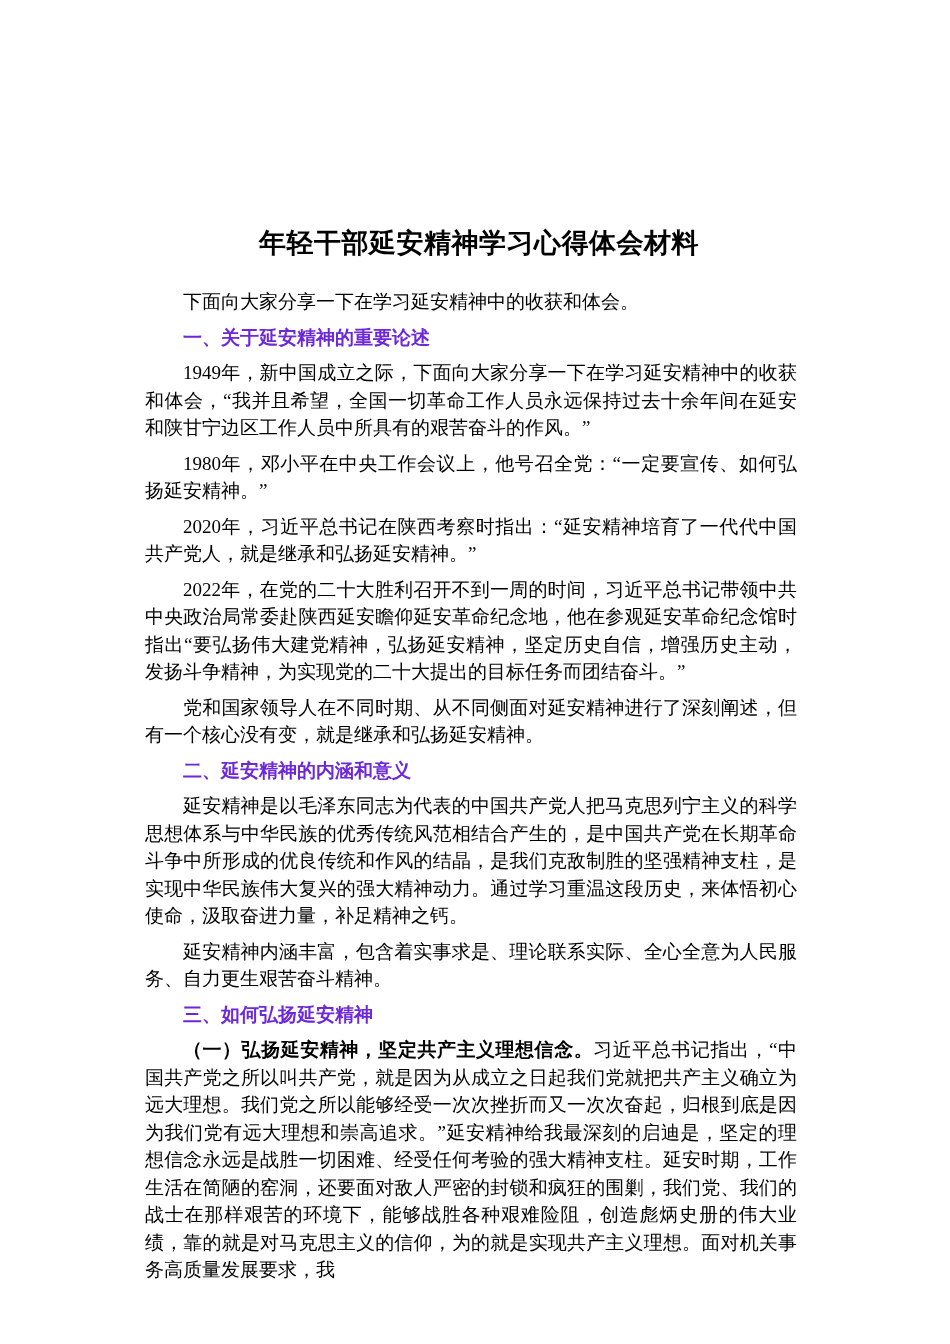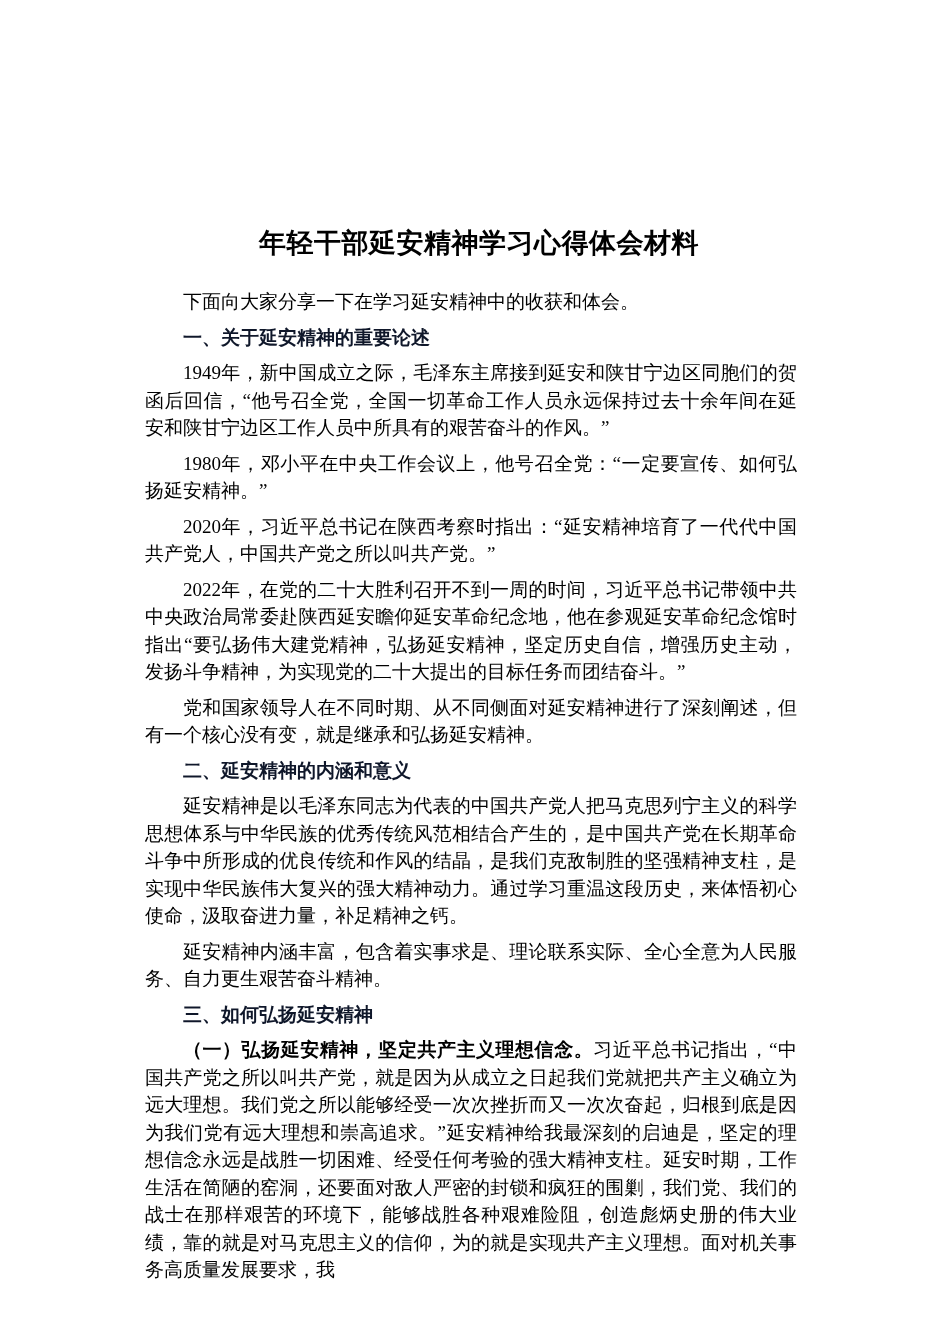--- a/index.html
+++ b/index.html
@@ -43,39 +43,39 @@
     color: #000000;
     word-break: break-all;
   }
   .heading {
     margin: 4px 0 8px 0;
     font-size: 19px;
     line-height: 27.5px;
     font-weight: bold;
     font-family: "Liberation Sans", "DejaVu Sans", sans-serif;
     text-indent: 2em;
-    color: #0f172a;
+    color: #6d28d9;
   }
   .bold-lead {
     font-weight: bold;
     font-family: Liberation Sans, sans-serif;
   }
 </style>
 </head>
 <body>
 
 <div class="page">
   <div class="content">
     <h1 class="doc-title">年轻干部延安精神学习心得体会材料</h1>
     <div>
         <p class="para">下面向大家分享一下在学习延安精神中的收获和体会。</p>
         <p class="heading">一、关于延安精神的重要论述</p>
-        <p class="para">1949年，新中国成立之际，毛泽东主席接到延安和陕甘宁边区同胞们的贺函后回信，“他号召全党，全国一切革命工作人员永远保持过去十余年间在延安和陕甘宁边区工作人员中所具有的艰苦奋斗的作风。”</p>
+        <p class="para">1949年，新中国成立之际，下面向大家分享一下在学习延安精神中的收获和体会，“我并且希望，全国一切革命工作人员永远保持过去十余年间在延安和陕甘宁边区工作人员中所具有的艰苦奋斗的作风。”</p>
         <p class="para">1980年，邓小平在中央工作会议上，他号召全党：“一定要宣传、如何弘扬延安精神。”</p>
-        <p class="para">2020年，习近平总书记在陕西考察时指出：“延安精神培育了一代代中国共产党人，中国共产党之所以叫共产党。”</p>
+        <p class="para">2020年，习近平总书记在陕西考察时指出：“延安精神培育了一代代中国共产党人，就是继承和弘扬延安精神。”</p>
         <p class="para">2022年，在党的二十大胜利召开不到一周的时间，习近平总书记带领中共中央政治局常委赴陕西延安瞻仰延安革命纪念地，他在参观延安革命纪念馆时指出“要弘扬伟大建党精神，弘扬延安精神，坚定历史自信，增强历史主动，发扬斗争精神，为实现党的二十大提出的目标任务而团结奋斗。”</p>
         <p class="para">党和国家领导人在不同时期、从不同侧面对延安精神进行了深刻阐述，但有一个核心没有变，就是继承和弘扬延安精神。</p>
         <p class="heading">二、延安精神的内涵和意义</p>
         <p class="para">延安精神是以毛泽东同志为代表的中国共产党人把马克思列宁主义的科学思想体系与中华民族的优秀传统风范相结合产生的，是中国共产党在长期革命斗争中所形成的优良传统和作风的结晶，是我们克敌制胜的坚强精神支柱，是实现中华民族伟大复兴的强大精神动力。通过学习重温这段历史，来体悟初心使命，汲取奋进力量，补足精神之钙。</p>
         <p class="para">延安精神内涵丰富，包含着实事求是、理论联系实际、全心全意为人民服务、自力更生艰苦奋斗精神。</p>
         <p class="heading">三、如何弘扬延安精神</p>
         <p class="para"><span class="bold-lead">（一）弘扬延安精神，坚定共产主义理想信念。</span>习近平总书记指出，“中国共产党之所以叫共产党，就是因为从成立之日起我们党就把共产主义确立为远大理想。我们党之所以能够经受一次次挫折而又一次次奋起，归根到底是因为我们党有远大理想和崇高追求。”延安精神给我最深刻的启迪是，坚定的理想信念永远是战胜一切困难、经受任何考验的强大精神支柱。延安时期，工作生活在简陋的窑洞，还要面对敌人严密的封锁和疯狂的围剿，我们党、我们的战士在那样艰苦的环境下，能够战胜各种艰难险阻，创造彪炳史册的伟大业绩，靠的就是对马克思主义的信仰，为的就是实现共产主义理想。面对机关事务高质量发展要求，我</p>
       </div>
   </div>
 </div>

